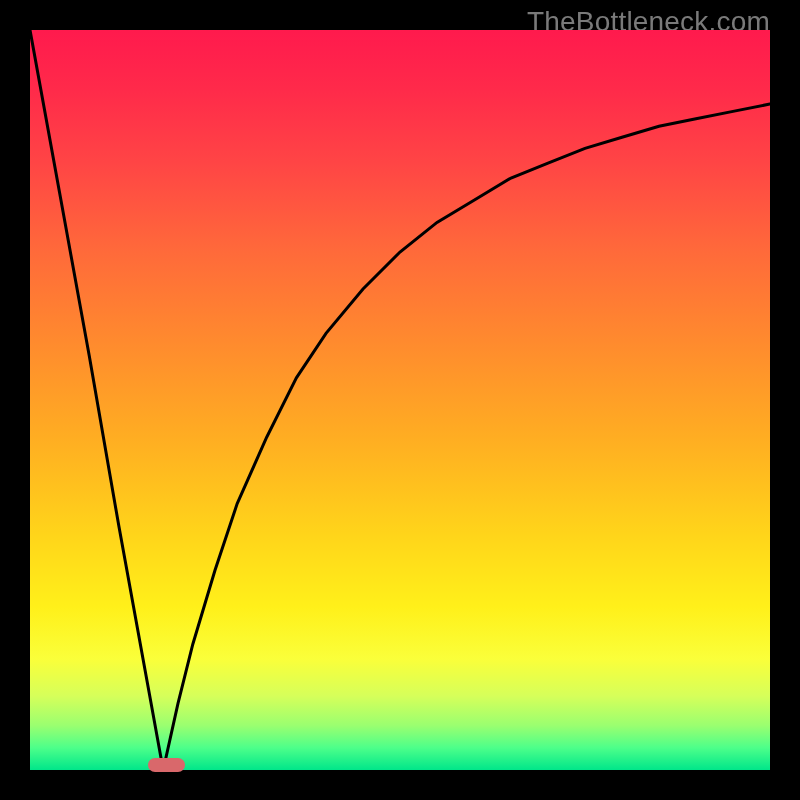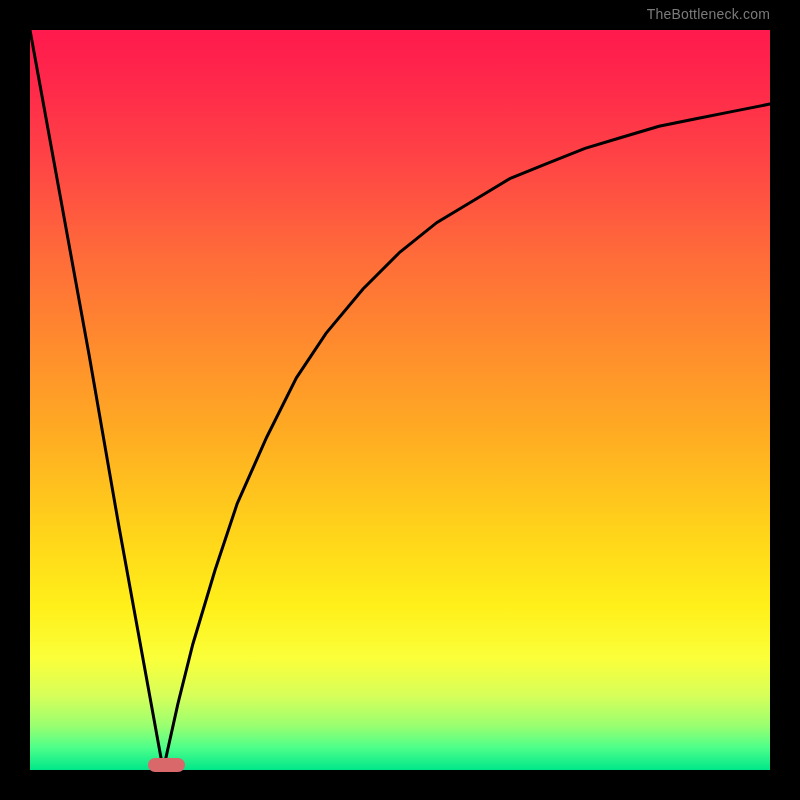--- a/index.html
+++ b/index.html
@@ -44,21 +44,21 @@
     left: 0;
     top: 0;
     width: 740px;
     height: 740px;
   }
   .watermark {
     position: absolute;
     top: 6px;
     right: 30px;
     color: #7a7a7a;
-    font-size: 14px;
+    font-size: 28px;
     font-weight: 500;
     letter-spacing: 0.2px;
   }
   .marker {
     position: absolute;
     height: 14px;
     border-radius: 7px;
     background: #d9686b;
   }
 </style>

